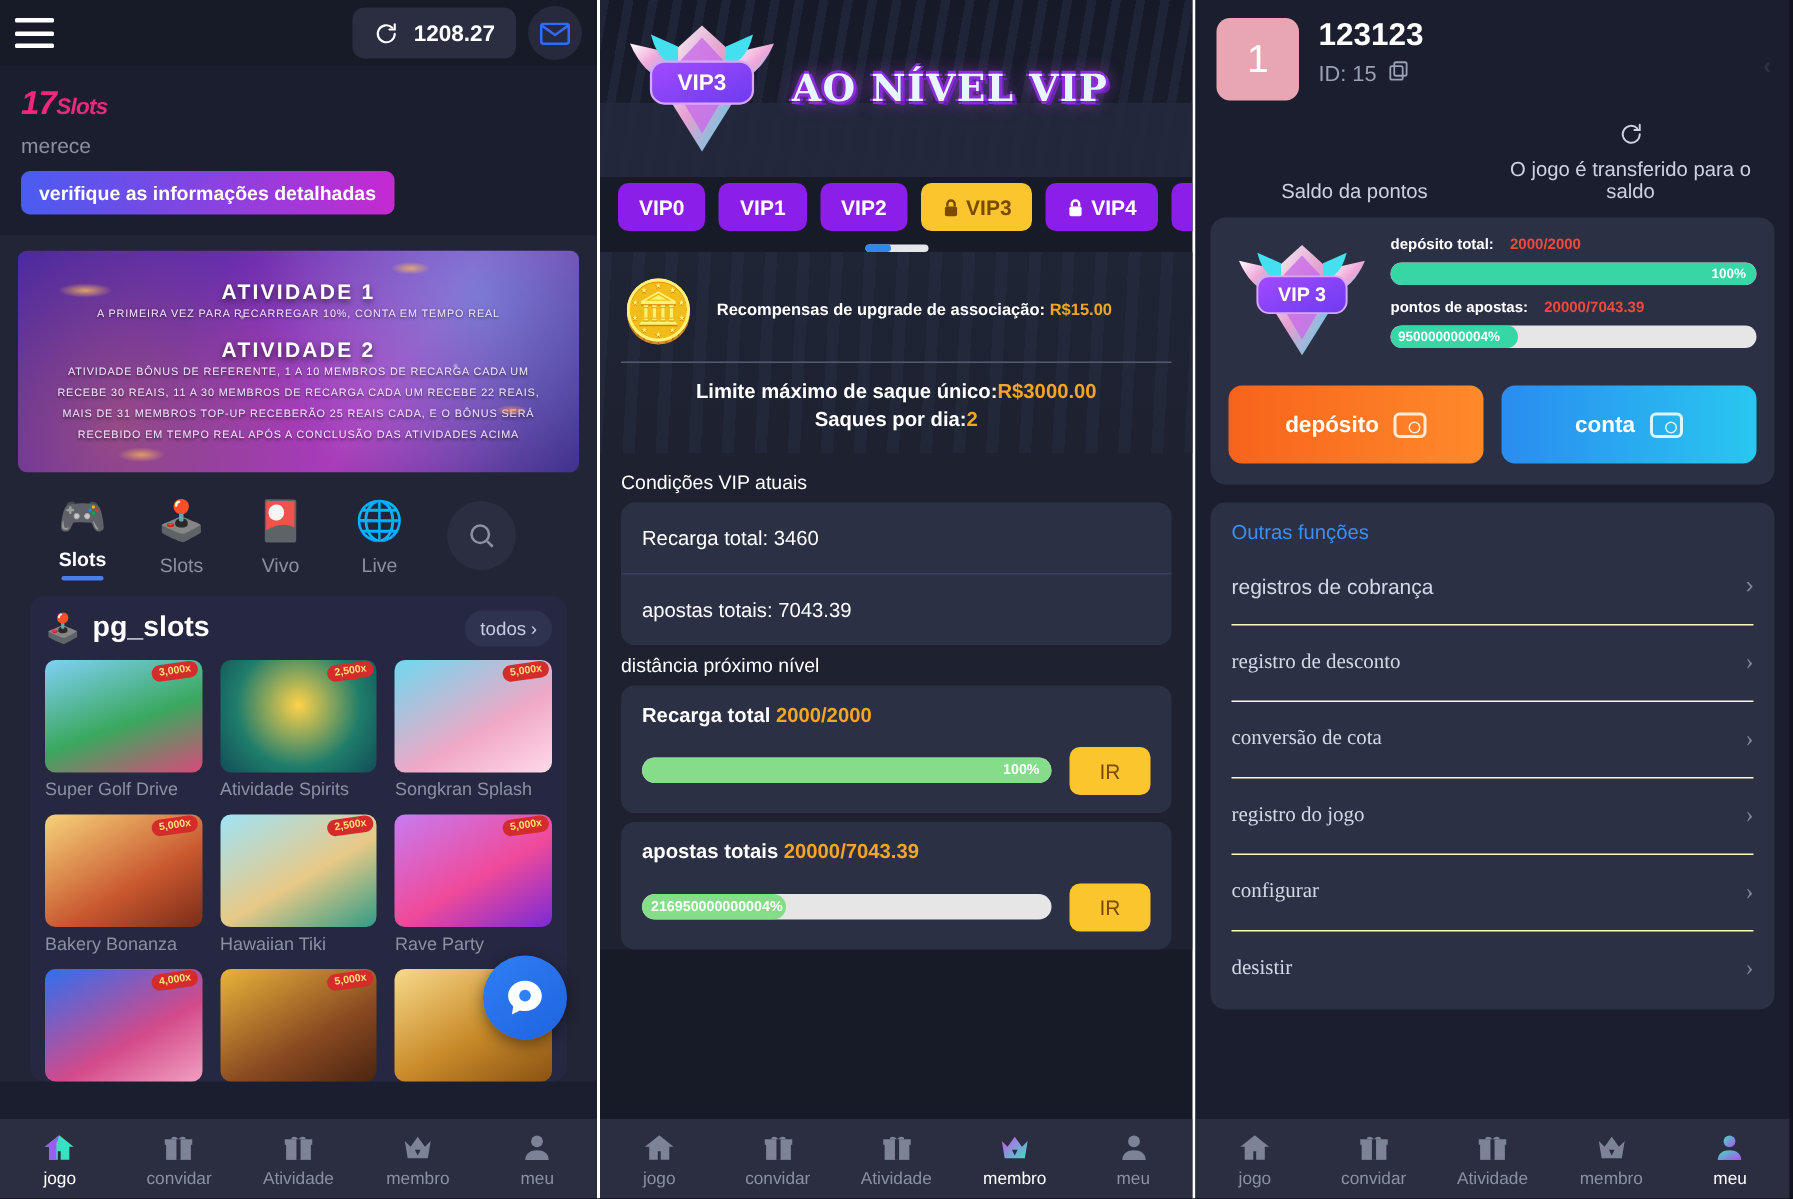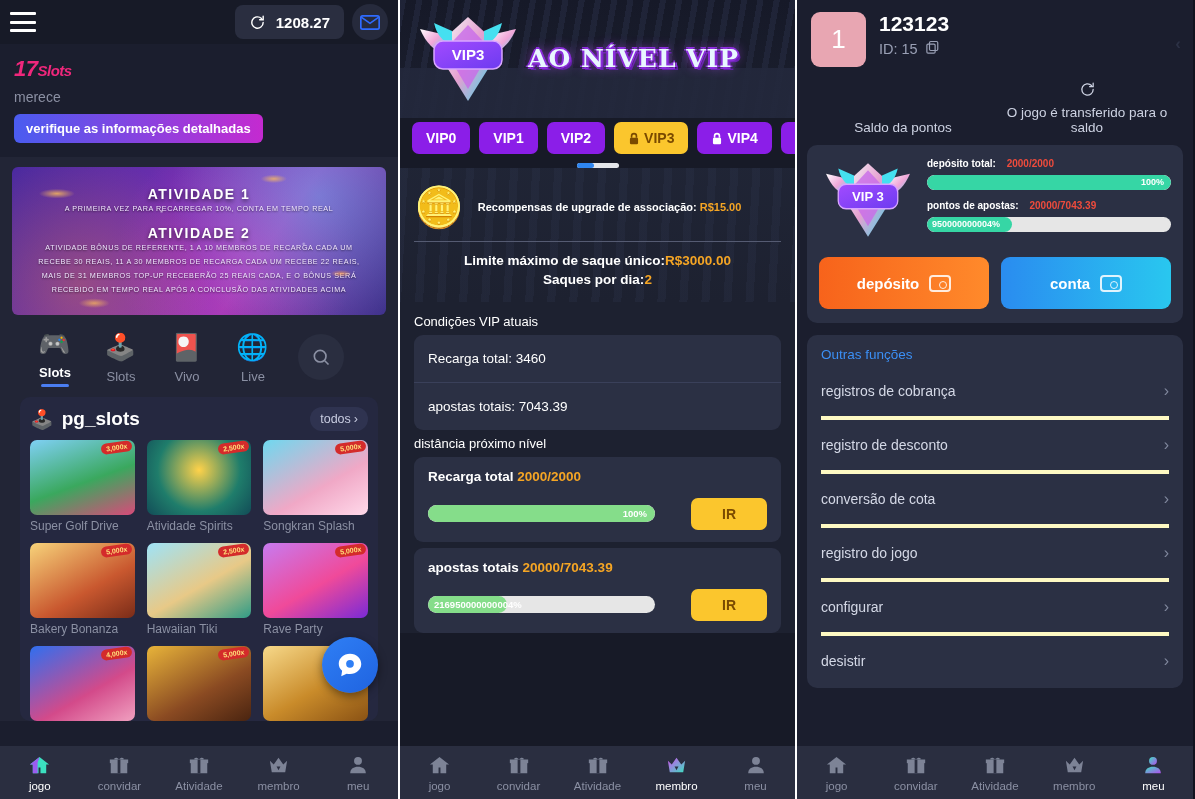--- a/index.html
+++ b/index.html
@@ -133,22 +133,22 @@
 
   .prog-card { background:#2b3044; border-radius:9px; padding:12px 14px; margin-top:6px; position:relative;}
   .prog-title { color:#fff; font-size:13.5px; font-weight:bold; }
   .prog-title b { color:#f5a524; font-weight:bold; }
   .prog-line { display:flex; align-items:center; gap:12px; margin-top:14px; }
   .bar { flex:1; height:17px; border-radius:9px; background:#e6e6e6; position:relative; overflow:hidden; }
   .bar i { position:absolute; left:0; top:0; bottom:0; border-radius:9px; background:#85dd8a; }
   .bar span { position:absolute; top:0; height:17px; line-height:17px; font-size:9.5px; color:#fff; font-weight:bold; }
   .bar span.right { right:8px; }
   .bar span.left { left:6px; }
-  .ir-btn { width:76px; height:32px; border-radius:7px; background:#fbc62d; color:#7a4a00; font-size:14px;
-     font-weight:bold; display:flex; align-items:center; justify-content:center;margin-left:24px; }
+  .ir-btn { width:54px; height:32px; border-radius:7px; background:#fbc62d; color:#7a4a00; font-size:14px;
+     font-weight:normal; display:flex; align-items:center; justify-content:center; }
 
   
   .panel-right { background:#1b1e2e; }
   .rp-head { padding:12px 14px 6px 14px; display:flex; align-items:flex-start; gap:13px; position:relative;}
   .avatar { width:55px; height:55px; border-radius:9px; background:#e8a6b2; color:#fff; font-size:26px;
      display:flex; align-items:center; justify-content:center; }
   .uname { color:#fff; font-size:21px; font-weight:bold; }
   .uid { color:#9aa0b5; font-size:14.5px; margin-top:4px; display:flex; align-items:center; gap:7px;}
   .back-chev { position:absolute; right:12px; top:34px; color:#2c3145; font-size:17px; font-weight:bold; }
 
@@ -170,21 +170,21 @@
   .vip-actions { display:flex; gap:12px; margin-top:14px; }
   .act-btn { flex:1; height:52px; border-radius:9px; display:flex; align-items:center; justify-content:center; gap:10px;
      color:#fff; font-size:15px; font-weight:bold; }
   .act-dep { background:linear-gradient(90deg,#f7631b,#ff8a2b); }
   .act-con { background:linear-gradient(90deg,#2a8cf0,#29c7ef); }
 
   .func-card { background:#2b3044; border-radius:10px; margin:12px 10px 0 10px; padding:12px 14px 2px 14px; }
   .func-head { color:#3b8ff5; font-size:13.5px; margin-bottom:4px;}
   .func-row { display:flex; align-items:center; padding:16px 0; color:#d4d8e6; font-size:14px; }
   .func-row + .func-row { border-top:1px solid #3c melhor; }
-  .func-row.sep { border-top:4px solid #fef9c3; }
+  .func-row.sep { border-top:1px solid #fef9c3;font-family:Liberation Serif, serif; }
   .func-chev { margin-left:auto; color:#7f869c; font-size:16px; }
 
   .wallet-ic { width:22px; height:17px; border:2px solid rgba(255,255,255,.85); border-radius:4px; position:relative;}
   .wallet-ic::after{ content:""; position:absolute; right:2px; top:4px; width:6px; height:6px; border-radius:50%;
      border:1.5px solid rgba(255,255,255,.85); }
 </style>
 </head>
 <body>
 
 <div class="stage">

